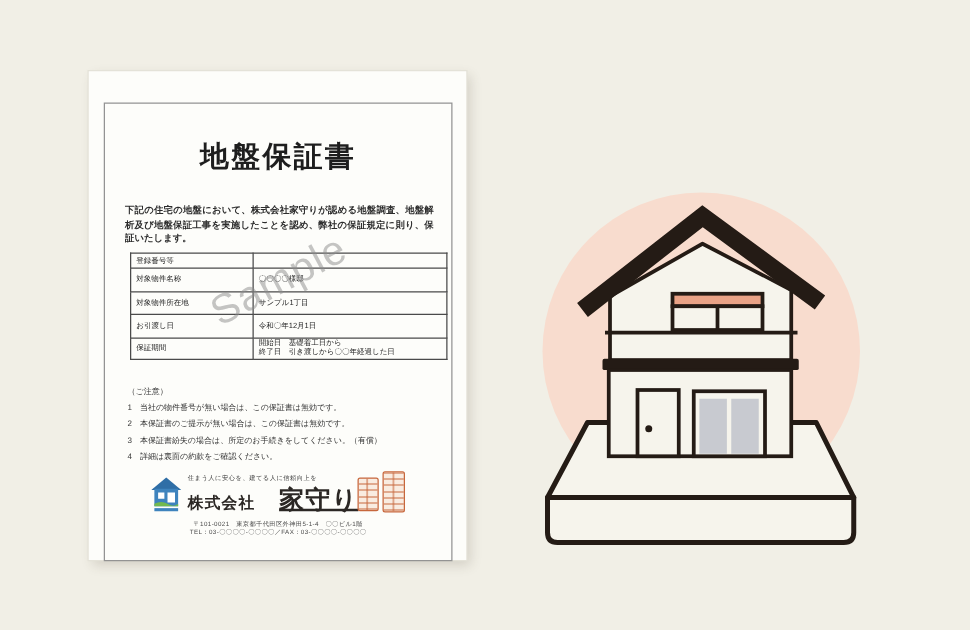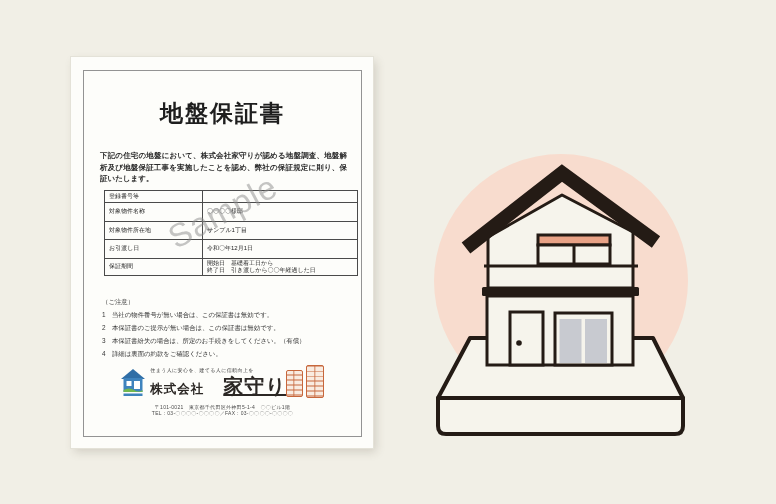--- a/index.html
+++ b/index.html
@@ -2,21 +2,21 @@
 <html><head>
 <meta charset="utf-8">
 <style>
   html,body{margin:0;padding:0;}
   body{font-family:"Liberation Sans",sans-serif;}
   .stage{position:relative;width:776px;height:504px;background:#f1efe6;overflow:hidden;}
 
   
   .paper{position:absolute;left:71px;top:57px;width:302px;height:391px;background:#fdfdfa;
          box-shadow:0 0 0 1px #e4e2d8,3px 4px 9px rgba(70,62,45,.18);}
-  .frame{position:absolute;left:12px;top:13px;width:279px;height:367px;border:1px solid #939393;
+  .frame{position:absolute;left:12px;top:25px;width:279px;height:367px;border:1px solid #939393;
          box-sizing:border-box;position:relative;}
 
   .cert-title{margin:0;padding-top:29px;text-align:center;font-size:23px;line-height:26px;
               font-weight:bold;letter-spacing:2px;color:#1e1e1e;}
   .intro{margin:24px 14px 0 16px;font-size:7.5px;line-height:11.5px;font-weight:600;
          color:#2c2c2c;text-align:justify;}
 
   .cert-table{margin:5px 0 0 20px;border-collapse:collapse;table-layout:fixed;width:235px;
               font-size:6px;color:#222;}
   .cert-table td{border:1px solid #4a4a4a;padding:1px 4px;vertical-align:middle;overflow:hidden;}

